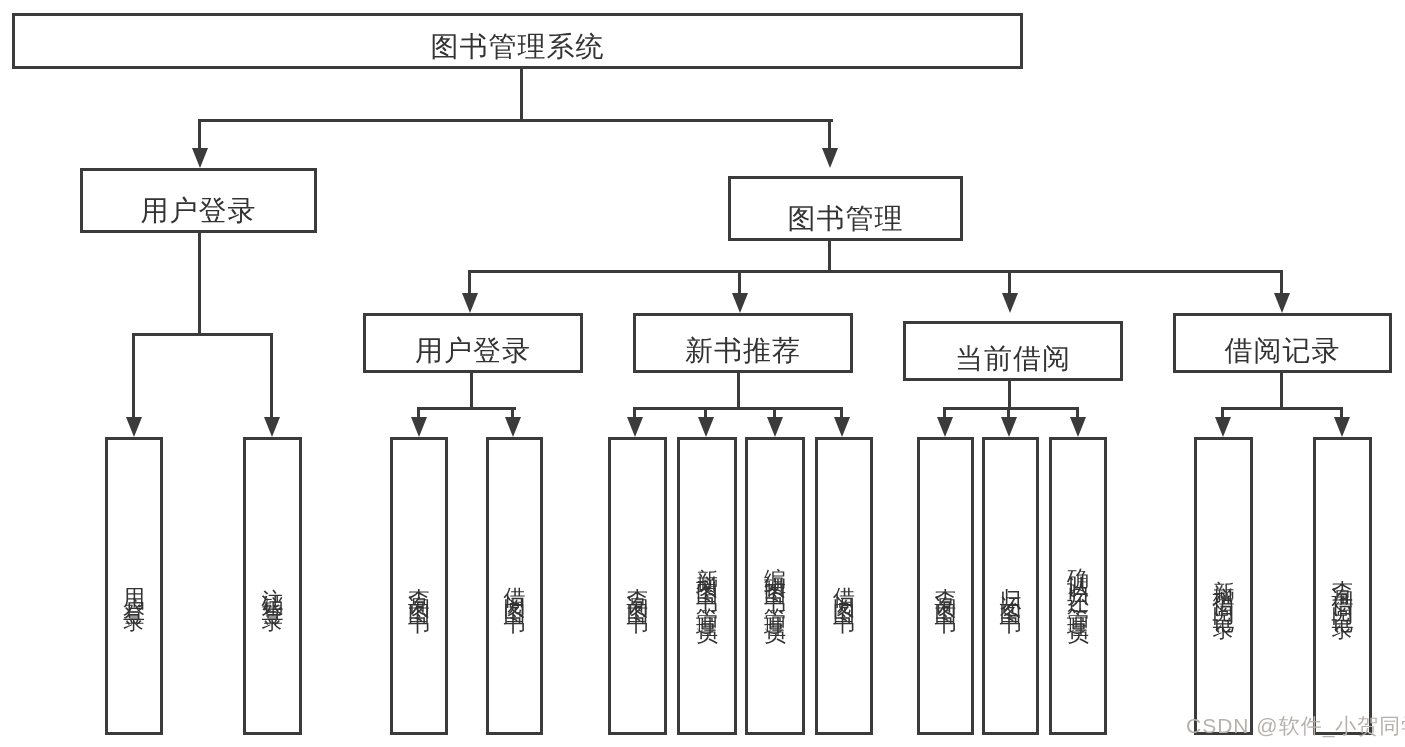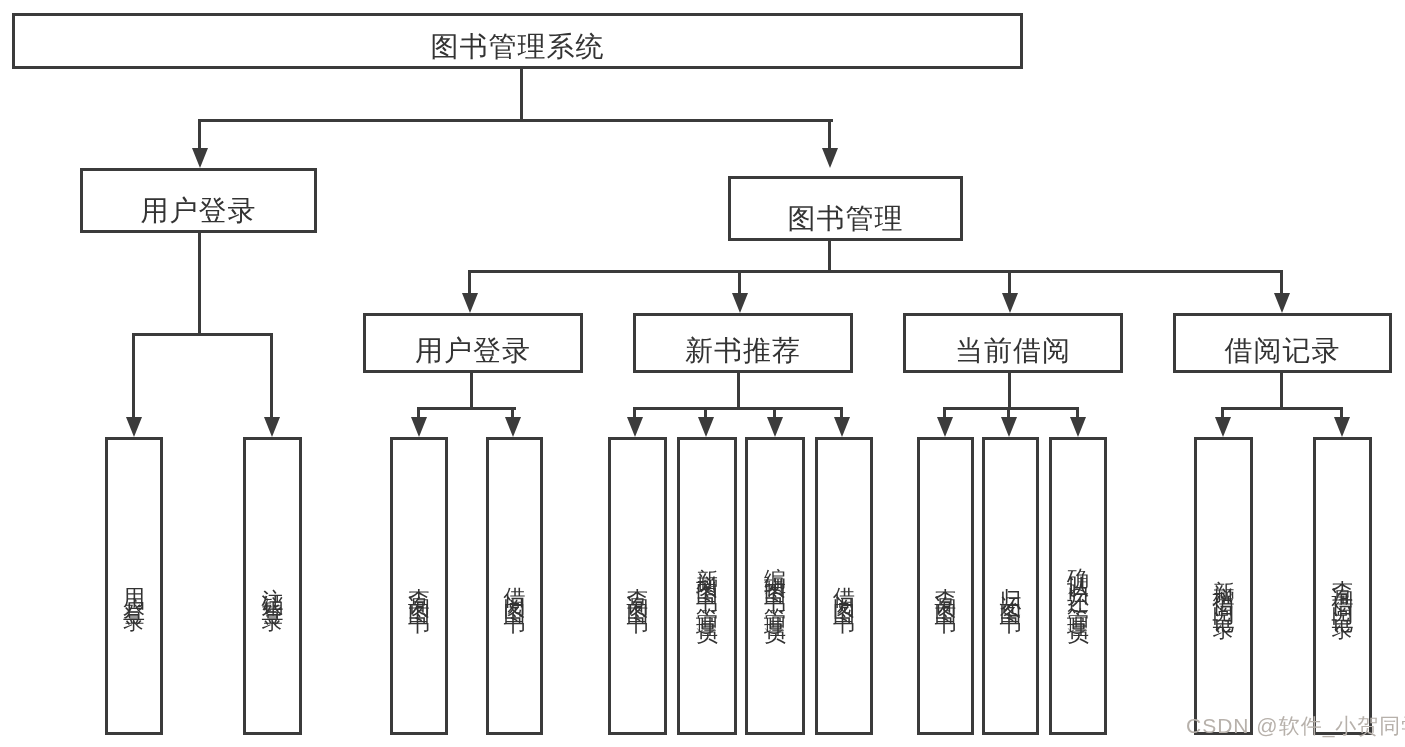--- a/index.html
+++ b/index.html
@@ -102,21 +102,21 @@
   <div class="ah" style="left:1002px;top:293px;"></div>
   <div class="vl" style="left:1280px;top:270px;height:25px;"></div>
   <div class="ah" style="left:1274px;top:293px;"></div>
 
   <div class="box" style="left:363px;top:313px;width:220px;height:60px;">
     <span>用户登录</span>
   </div>
   <div class="box" style="left:633px;top:313px;width:220px;height:60px;">
     <span>新书推荐</span>
   </div>
-  <div class="box" style="left:903px;top:313px;width:220px;height:60px;">
+  <div class="box" style="left:903px;top:321px;width:220px;height:60px;">
     <span>当前借阅</span>
   </div>
   <div class="box" style="left:1173px;top:313px;width:219px;height:60px;">
     <span>借阅记录</span>
   </div>
 
   <div class="vl" style="left:470px;top:373px;height:37px;"></div>
   <div class="hl" style="left:417px;top:407px;width:99px;"></div>
   <div class="vl" style="left:417px;top:407px;height:12px;"></div>
   <div class="ah" style="left:411px;top:417px;"></div>

